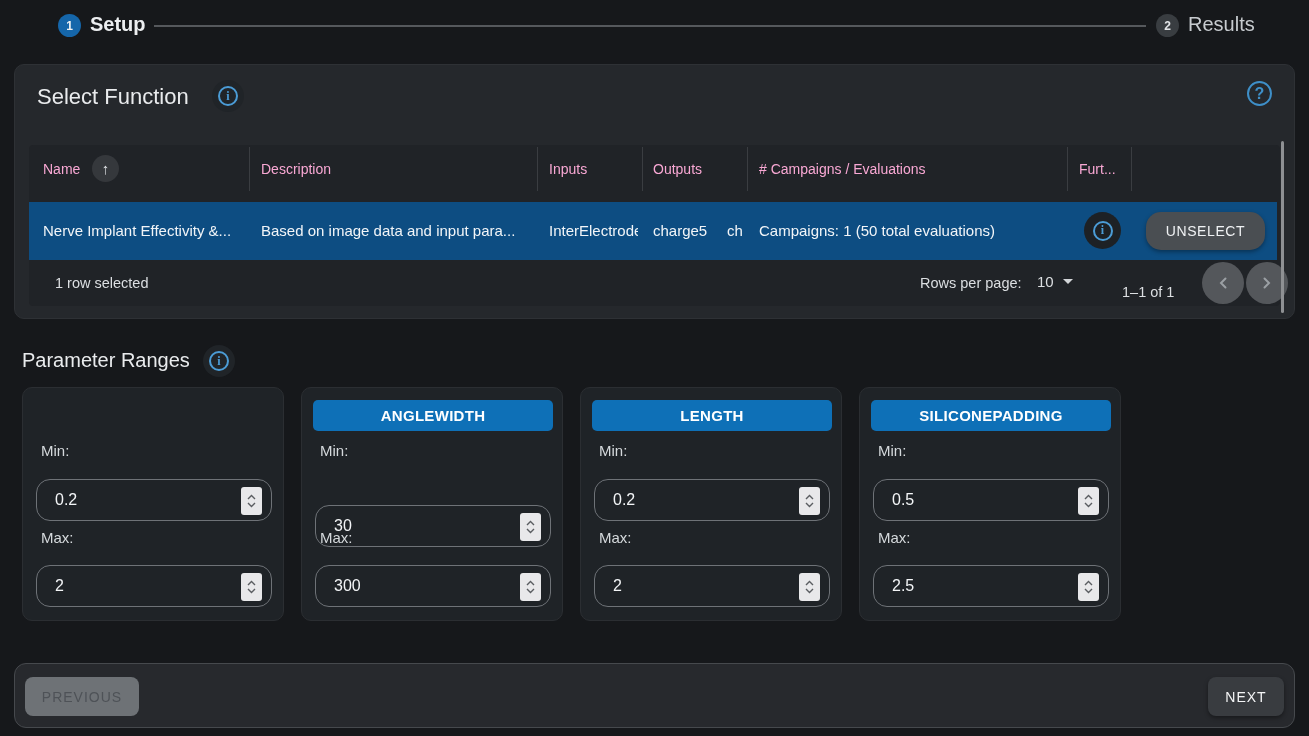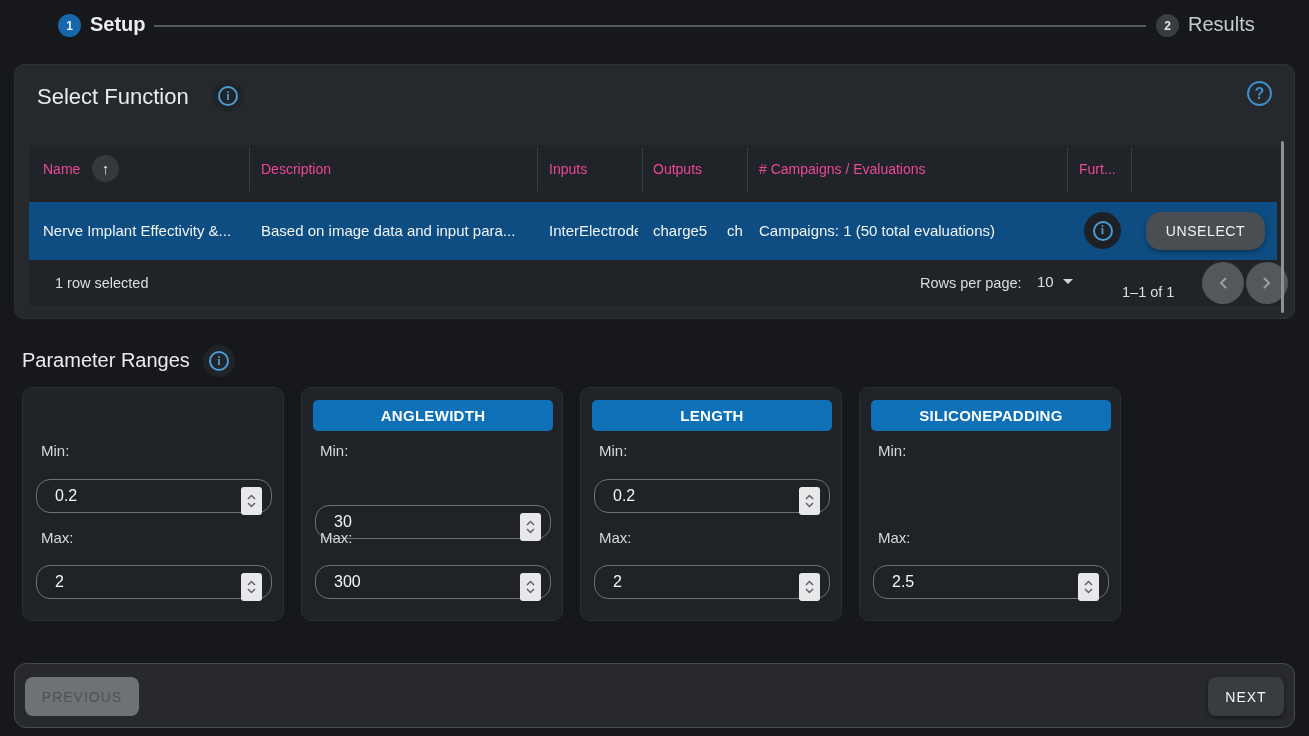--- a/index.html
+++ b/index.html
@@ -48,21 +48,21 @@
   .help-glyph {
     width:25px; height:25px; border-radius:50%;
     border:2.5px solid #3e8fc8; color:#3e8fc8;
     display:flex; align-items:center; justify-content:center;
     font-size:16px; font-weight:700;
     cursor:pointer;
   }
 
   
   .table-region { background:#202327; border-radius:4px; }
-  .th { font-size:14px; color:#ec4899; font-weight:400; white-space:nowrap; overflow:hidden; }
+  .th { font-size:14px; color:#f9a8d4; font-weight:400; white-space:nowrap; overflow:hidden; }
   .col-divider { width:1px; height:44px; background:#3a3d41; top:2px; }
   .sort-circle {
     width:27px; height:27px; border-radius:50%;
     background:#35383c; color:#dfe2e5;
     display:flex; align-items:center; justify-content:center;
     font-size:15px; cursor:pointer;
   }
   .data-row { background:#0d4d82;padding-left:35px; }
   .cell { font-size:15px; color:#f2f5f8; white-space:nowrap; overflow:hidden; }
   .row-info-wrap {
@@ -103,21 +103,21 @@
   .param-pill {
     position:absolute; left:11px; top:12px; width:240px; height:31px;
     background:#0e70b7; border-radius:5px;
     display:flex; align-items:center; justify-content:center;
     font-size:15px; font-weight:700; color:#ffffff; letter-spacing:0.3px;
     white-space:nowrap; overflow:hidden;
     cursor:pointer;
   }
   .mm-label { position:absolute; left:18px; font-size:15px; color:#d5d9dc; }
   .num-box {
-    position:absolute; left:13px; width:236px; height:34px;
+    position:absolute; left:13px; width:236px; height:42px;
     border:1px solid #6e7277; border-radius:14px;
     background:transparent;
   }
   .num-box input {
     position:absolute; left:0; top:0; width:100%; height:100%;
     background:transparent; border:none; outline:none;
     color:#f3f5f7; font-size:16px; padding-left:18px;
     font-family:"Liberation Sans", sans-serif;
   }
   .spinner {
@@ -306,20 +306,29 @@
           <path d="M2 7 L5.5 3.5 L9 7" stroke="#5a5d61" stroke-width="1.4" fill="none"></path>
           <path d="M2 11 L5.5 14.5 L9 11" stroke="#5a5d61" stroke-width="1.4" fill="none"></path>
         </svg>
       </span>
   </div>
 </div>
 
 <div class="param-card" style="left:859px;">
   <div class="param-pill">SILICONEPADDING</div>
   <div class="mm-label" style="top:54px;">Min:</div>
+  <div class="num-box" style="top:91px;">
+    <input value="0.5" style="">
+    <span class="spinner">
+        <svg width="11" height="18" viewBox="0 0 11 18">
+          <path d="M2 7 L5.5 3.5 L9 7" stroke="#5a5d61" stroke-width="1.4" fill="none"></path>
+          <path d="M2 11 L5.5 14.5 L9 11" stroke="#5a5d61" stroke-width="1.4" fill="none"></path>
+        </svg>
+      </span>
+  </div>
   <div class="mm-label" style="top:141px;">Max:</div>
   <div class="num-box" style="top:177px;">
     <input value="2.5" style="">
     <span class="spinner">
         <svg width="11" height="18" viewBox="0 0 11 18">
           <path d="M2 7 L5.5 3.5 L9 7" stroke="#5a5d61" stroke-width="1.4" fill="none"></path>
           <path d="M2 11 L5.5 14.5 L9 11" stroke="#5a5d61" stroke-width="1.4" fill="none"></path>
         </svg>
       </span>
   </div>

